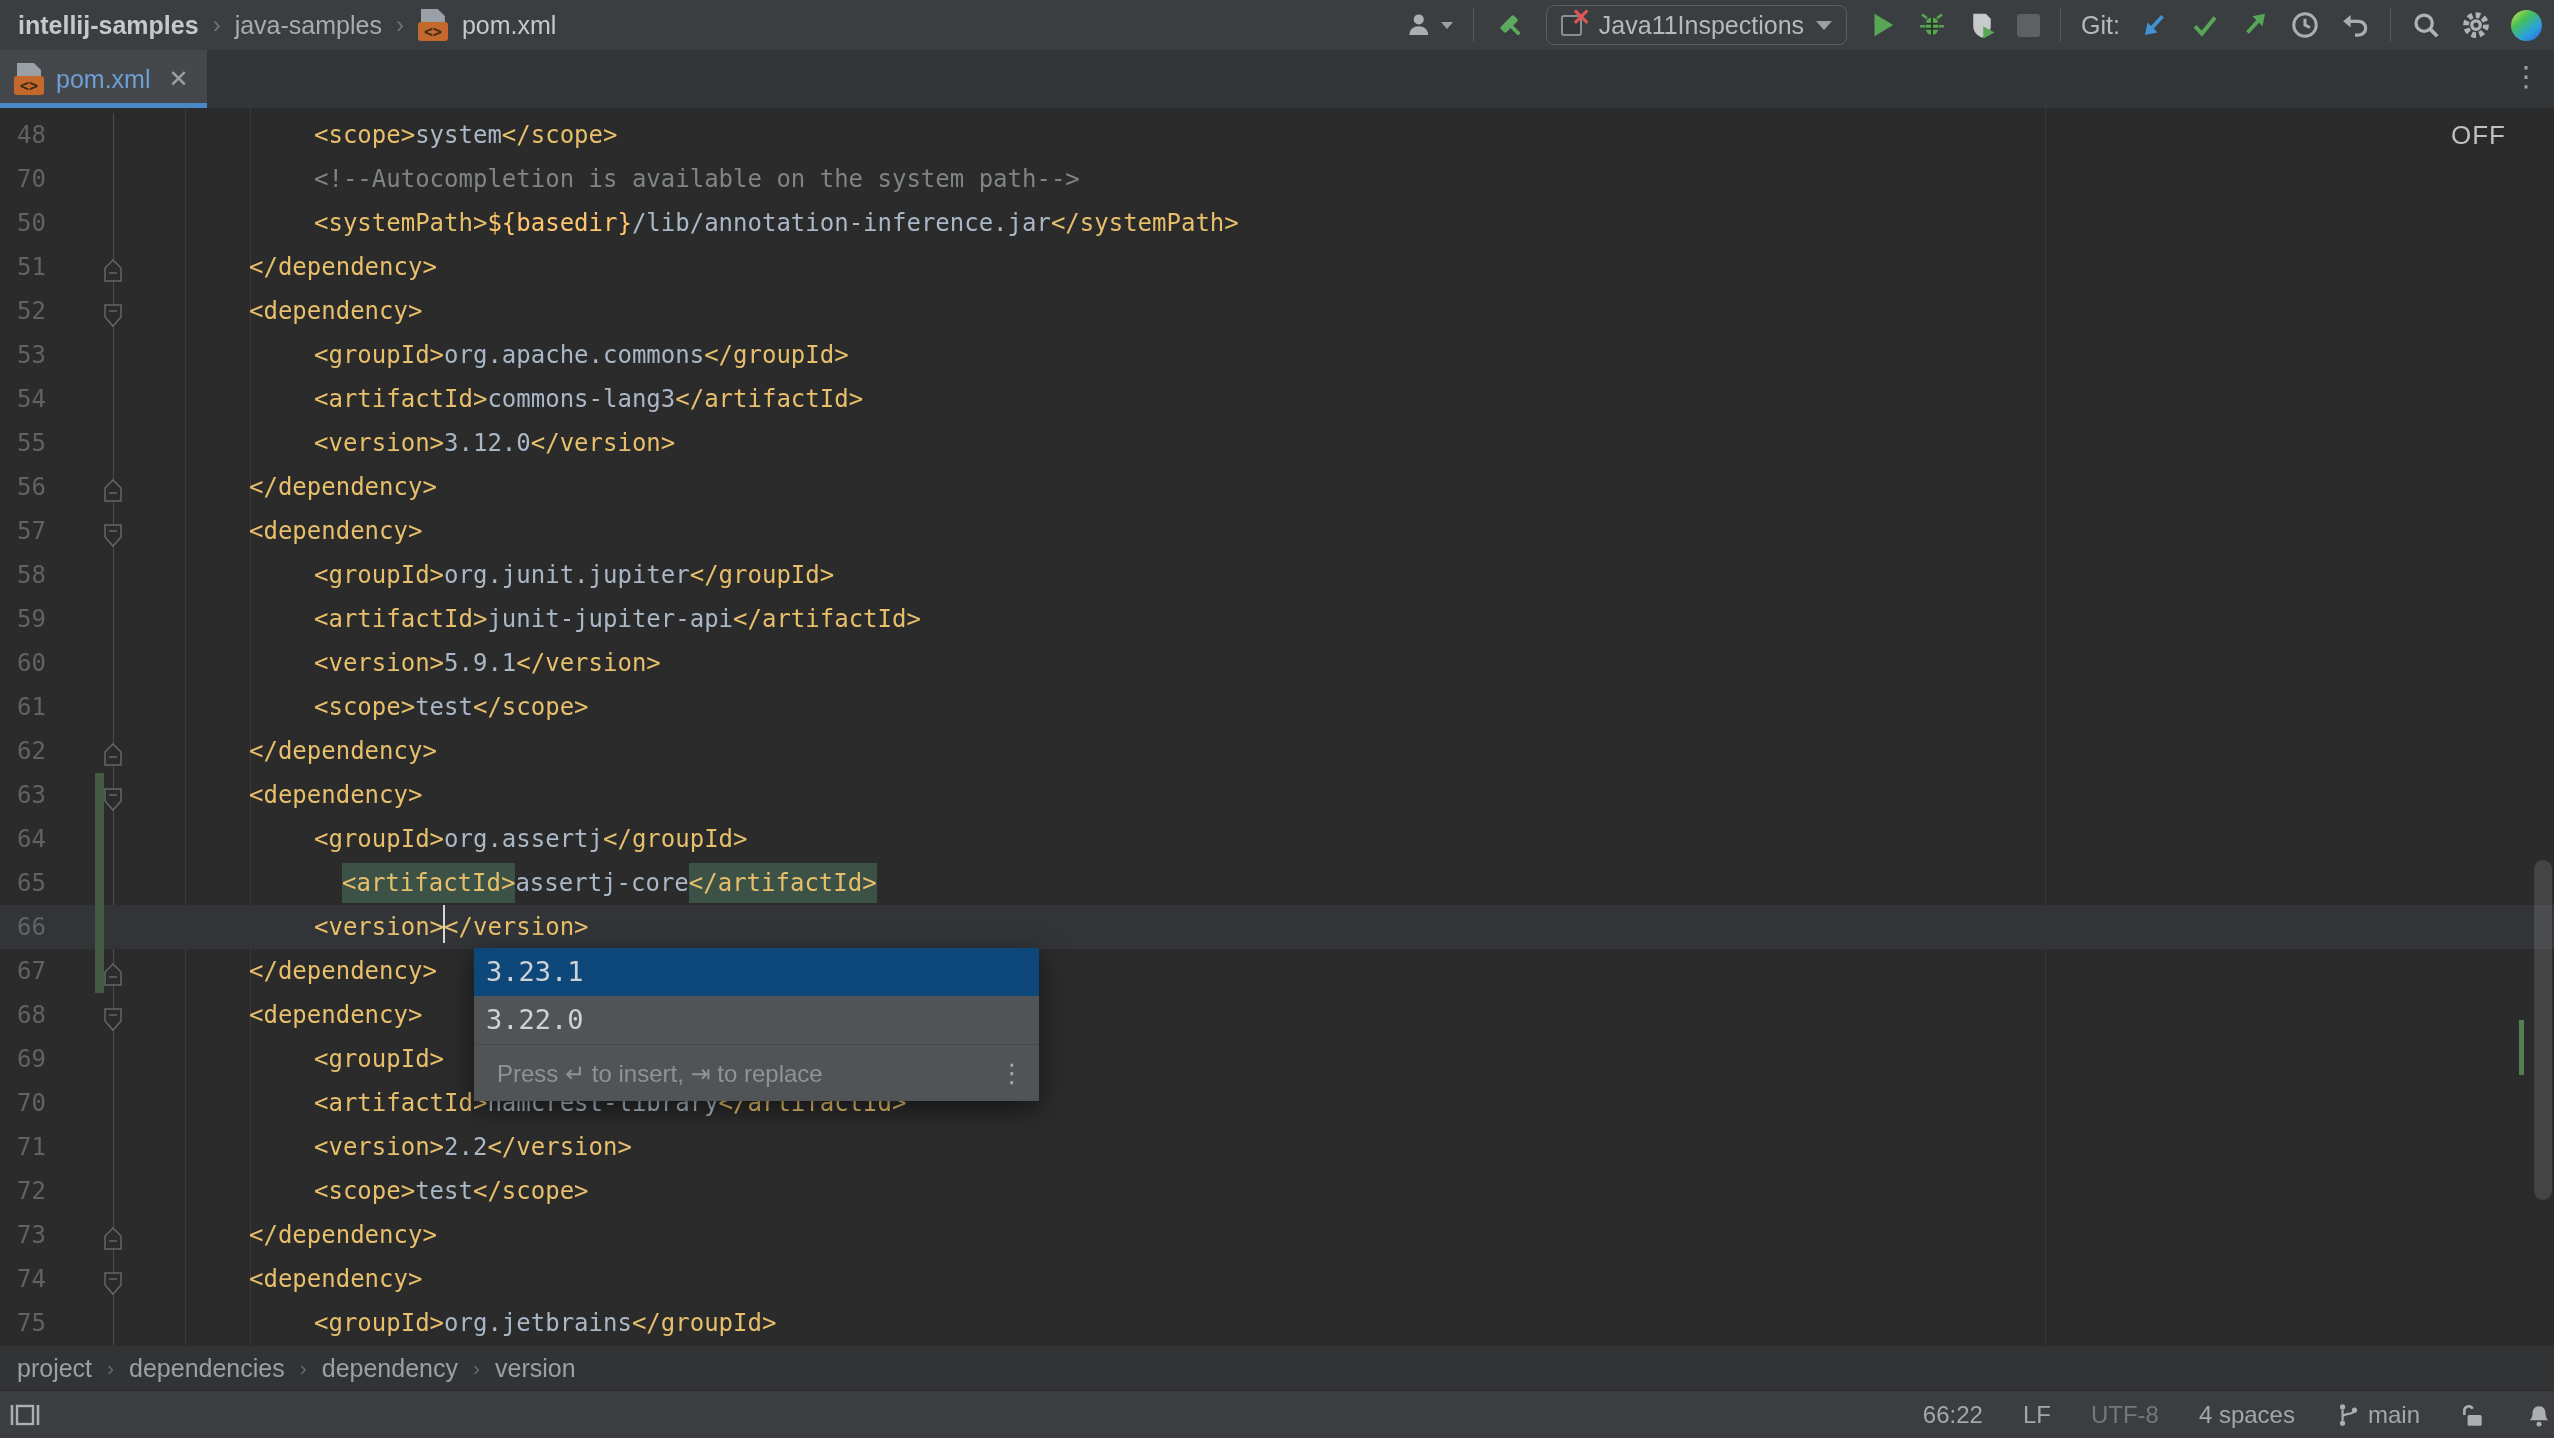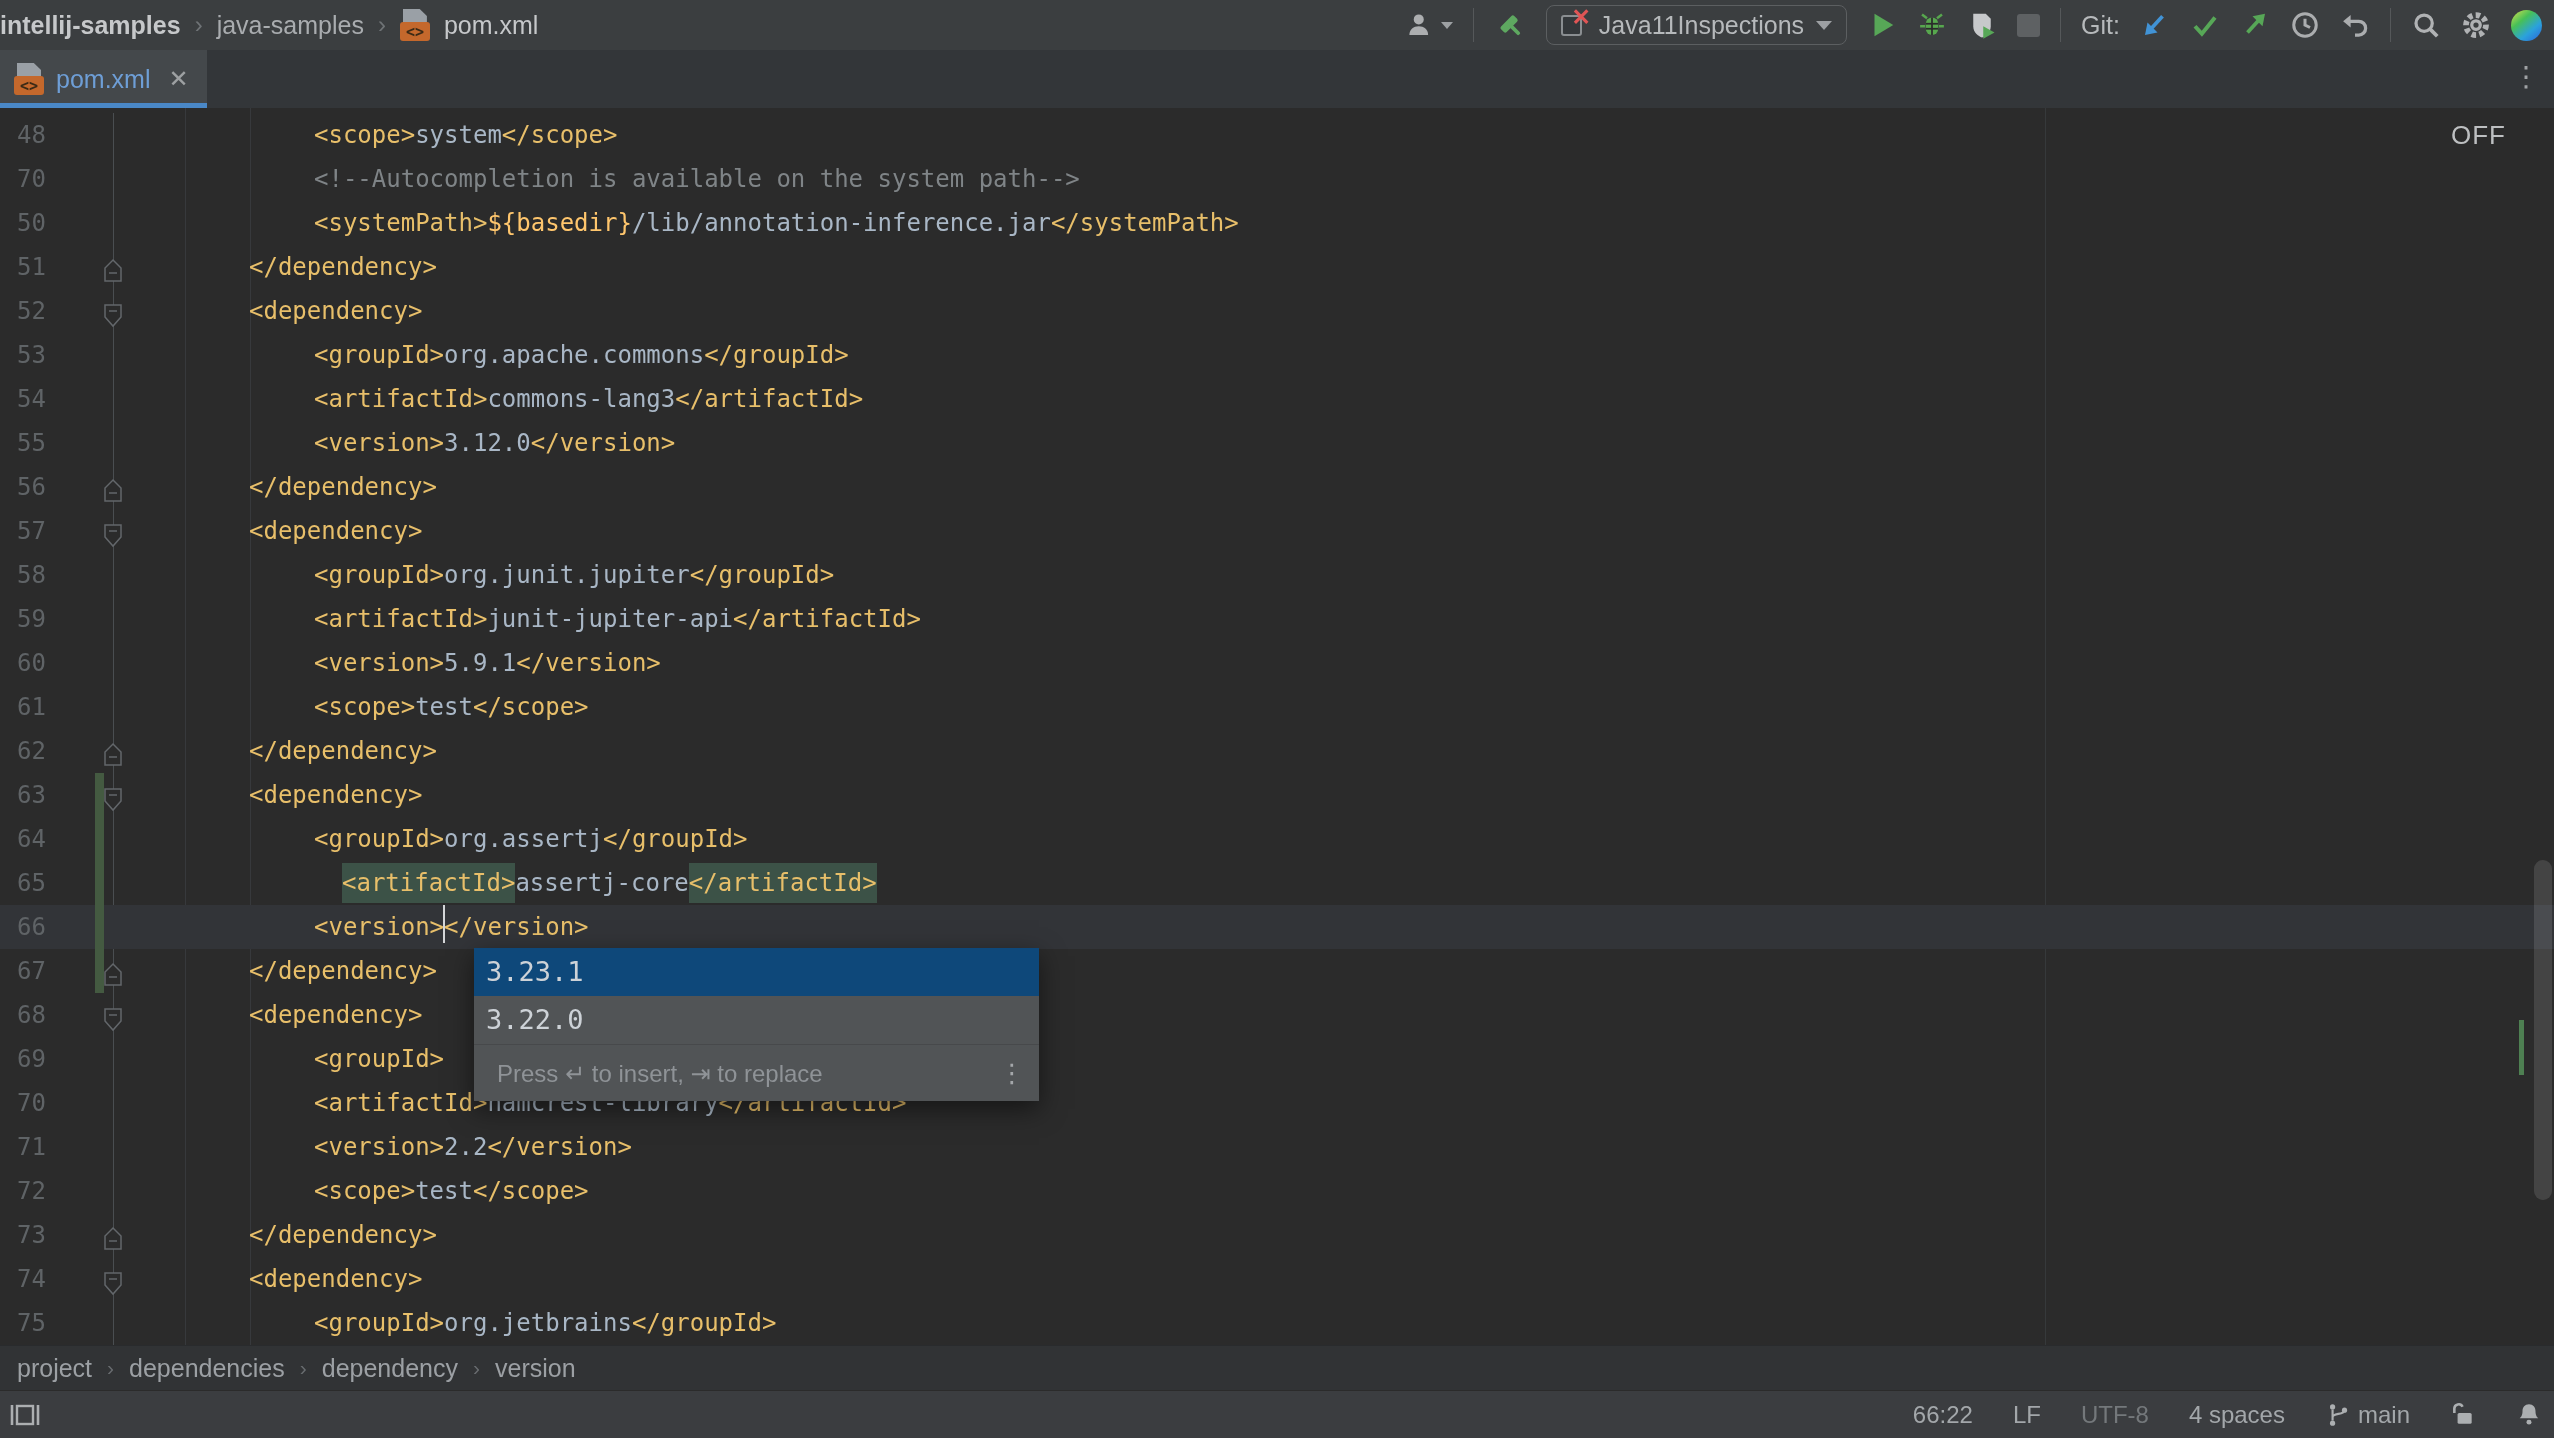--- a/index.html
+++ b/index.html
@@ -2,21 +2,21 @@
 <html><head>
 <meta charset="utf-8">
 <style>
   * { margin:0; padding:0; box-sizing:border-box; }
   html,body { width:2554px; height:1438px; overflow:hidden; background:#2B2B2B;
               font-family:"Liberation Sans", sans-serif; }
 
   
   .titlebar { position:absolute; left:0; top:0; width:2554px; height:50px;
               background:#3B3E40; display:flex; align-items:center; justify-content:space-between; }
-  .tb-crumbs { display:flex; align-items:center; gap:14px; color:#A9ACAF; font-size:25px; }
+  .tb-crumbs { display:flex; align-items:center; gap:14px; padding-left:18px; color:#A9ACAF; font-size:25px; }
   .tb-crumbs .root { color:#C6C8CA; font-weight:bold; }
   .tb-crumbs .file { color:#C6C8CA; }
   .crumb-sep { color:#6F7376; font-size:24px; }
   .toolbar { display:flex; align-items:center; gap:20px; padding-right:12px; }
   .tb-sep { width:1px; height:34px; background:#55585A; }
   .ic { display:flex; align-items:center; justify-content:center; }
   .runcombo { display:flex; align-items:center; gap:12px; height:40px; padding:0 14px;
               border:1.5px solid #5C5F61; border-radius:8px; color:#B6B9BB; font-size:25px; }
   .cfg-ico { position:relative; width:26px; height:26px; }
   .cfg-ico .box { position:absolute; left:0; top:3px; width:21px; height:21px; border:2.5px solid #8A8E91; border-radius:3px; background:#34383B; }
@@ -86,21 +86,21 @@
 
   
   .crumbbar { position:absolute; left:0; top:1345px; width:2554px; height:45px; background:#313335;
               display:flex; align-items:center; gap:15px; padding-left:17px;
               color:#9CA0A4; font-size:25px; border-top:1px solid #292B2D; }
   .crumbbar .crumb-sep { font-size:21px; color:#686C6F; }
   .statusbar { position:absolute; left:0; top:1390px; width:2554px; height:48px; background:#3B3D40;
                display:flex; align-items:center; justify-content:space-between;
                color:#A3A7AA; font-size:24px; border-top:1px solid #2B2B2B; }
   .sb-left { padding-left:10px; display:flex; align-items:center; }
-  .sb-right { display:flex; align-items:flex-start; gap:40px; padding-right:12px; }
+  .sb-right { display:flex; align-items:flex-end; gap:40px; padding-right:2px; }
   .sb-right .dim { color:#74787B; }
   .sb-item { display:flex; align-items:center; gap:7px; }
 </style>
 </head>
 <body>
 
 <div class="titlebar">
   <div class="tb-crumbs">
     <span class="root">intellij-samples</span>
     <span class="crumb-sep">›</span>

